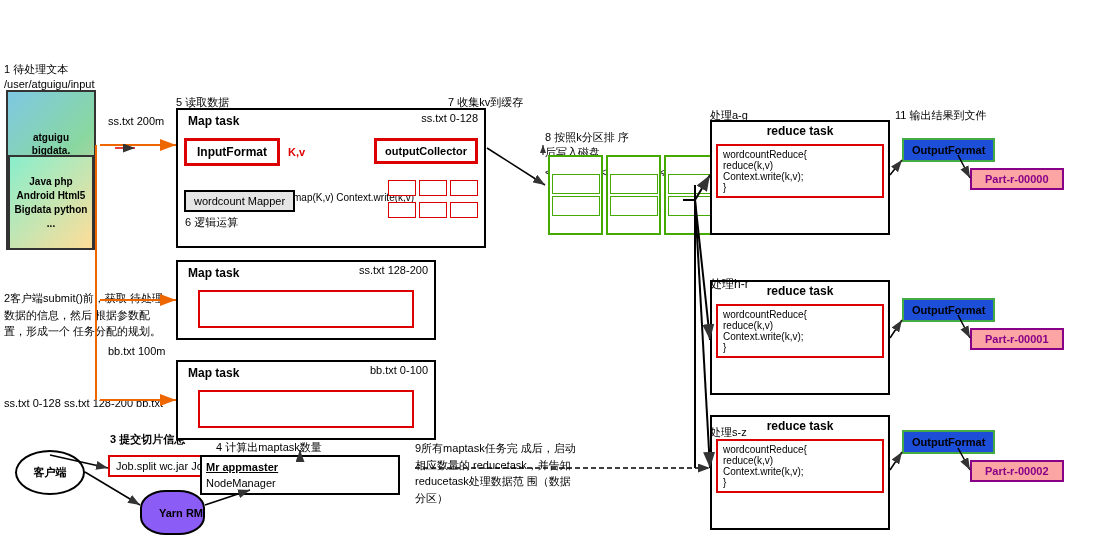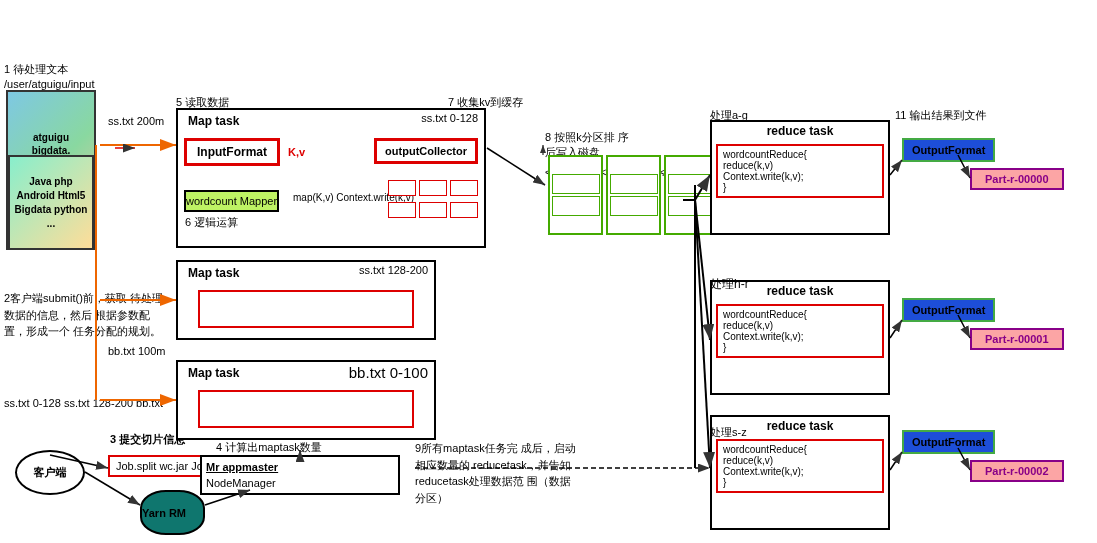--- a/index.html
+++ b/index.html
@@ -107,24 +107,24 @@
       align-items: center;
       justify-content: center;
       font-size: 11px;
       font-weight: bold;
     }
     
     .yarn-cloud {
       position: absolute;
       border: 2px solid #000;
       border-radius: 40%;
-      background: #0f766e;
+      background: #8b5cf6;
       display: flex;
       align-items: center;
-      justify-content: flex-start;
+      justify-content: flex-end;
       font-size: 11px;
       font-weight: bold;
       text-align: center;
     }
     
     .job-split-box {
       position: absolute;
       border: 2px solid #d00;
       background: #fff;
       padding: 3px 6px;
@@ -241,21 +241,21 @@
     </div>
 
     <div style="position:absolute; left:110px; top:36px; font-size:11px; color:#d00; font-weight:bold;">
       <span>K,v</span>
     </div>
 
     <div style="position:absolute; right:6px; top:28px; border:3px solid #d00; background:#fff; padding:4px 8px; font-size:11px; font-weight:bold;">
       <span>outputCollector</span>
     </div>
 
-    <div style="position:absolute; left:6px; top:80px; border:2px solid #000; background:#bef264; padding:3px 0; font-size:11px;">
+    <div style="position:absolute; left:6px; top:80px; border:2px solid #000; background:#e5e5e5; padding:3px 8px; font-size:11px;">
       <span>wordcount
 Mapper</span>
     </div>
 
     <div style="position:absolute; left:115px; top:82px; font-size:10px;">
       <span>map(K,v)
 Context.write(k,v)</span>
     </div>
 
     <div style="position:absolute; right:6px; top:68px; display:flex; flex-direction:column; gap:2px;">
@@ -276,21 +276,21 @@
     <div style="display:flex; justify-content:space-between; padding:2px 6px;">
       <span class="map-task-label">Map task</span>
       <span style="font-size:11px;">ss.txt 128-200</span>
     </div>
     <div style="position:absolute; left:20px; top:28px; right:20px; bottom:10px; border:2px solid #d00; background:#fff;"></div>
   </div>
 
   <div class="map-task-outer" style="left:176px; top:360px; width:260px; height:80px;">
     <div style="display:flex; justify-content:space-between; padding:2px 6px;">
       <span class="map-task-label">Map task</span>
-      <span style="font-size:15px;">bb.txt 0-100</span>
+      <span style="font-size:11px;">bb.txt 0-100</span>
     </div>
     <div style="position:absolute; left:20px; top:28px; right:20px; bottom:10px; border:2px solid #d00; background:#fff;"></div>
   </div>
 
   <div class="appmaster-box" style="left:200px; top:455px; width:200px;">
     <div style="font-weight:bold; text-decoration:underline;">Mr appmaster</div>
     <div style="margin-top:4px;">NodeManager</div>
   </div>
 
   <div class="label" style="left:216px; top:440px;">

